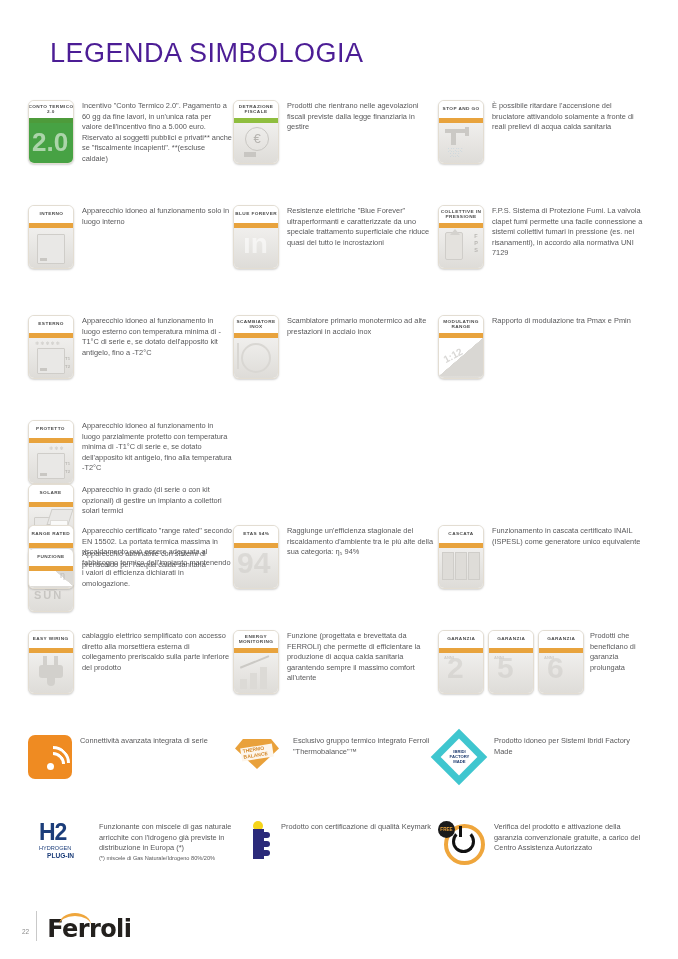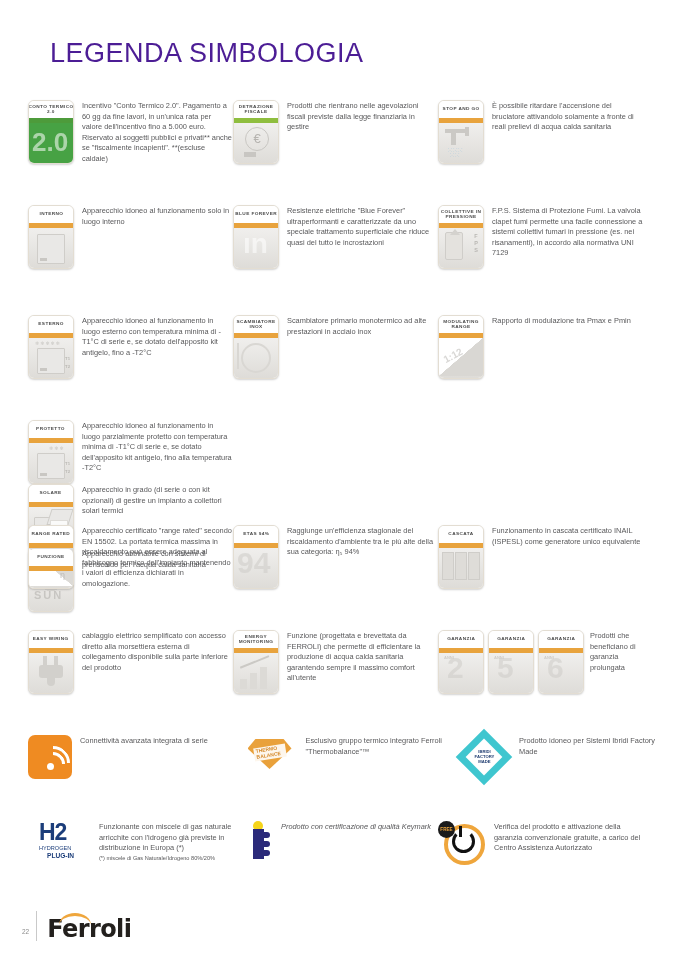--- a/index.html
+++ b/index.html
@@ -381,21 +381,21 @@
               <span>EASY WIRING</span>
             </div>
           <div class="bar"></div>
           <div class="body">
             <div style="position:absolute;left:14px;top:3px;width:4px;height:9px;background:#d2d0cc;"></div>
             <div style="position:absolute;left:25px;top:3px;width:4px;height:9px;background:#d2d0cc;"></div>
             <div style="position:absolute;left:10px;top:12px;width:24px;height:13px;background:#d2d0cc;border-radius:3px;"></div>
             <div style="position:absolute;left:18px;top:25px;width:8px;height:8px;background:#d2d0cc;border-radius:0 0 4px 4px;"></div>
           </div>
         </div>
-        <div class="txt">cablaggio elettrico semplificato con accesso diretto alla morsettiera esterna di collegamento disponibile sulla parte inferiore del prodotto</div>
+        <div class="txt">cablaggio elettrico semplificato con accesso diretto alla morsettiera esterna di collegamento preriscaldo sulla parte inferiore del prodotto</div>
       </div>
       <div class="cell w3">
         <div class="badge">
           <div class="cap">
               <span>ENERGY MONITORING</span>
             </div>
           <div class="bar"></div>
           <div class="body">
             <div style="position:absolute;left:6px;bottom:4px;width:7px;height:10px;background:#dcdad6;"></div>
             <div style="position:absolute;left:16px;bottom:4px;width:7px;height:16px;background:#dcdad6;"></div>
@@ -433,21 +433,21 @@
           <div class="bar"></div>
           <div class="body">
             <div style="position:absolute;left:5px;top:2px;font-size:4px;color:#cfcdc9;font-weight:bold;">ANNI</div>
             <div class="ghost" style="left:8px;top:-2px;font-size:30px;color:#ceccc8;">6</div>
           </div>
         </div>
         <div class="txt" style="width:54px;">Prodotti che beneficiano di garanzia prolungata</div>
       </div>
     </div>
 
-    <div class="row" style="height:86px;justify-content:space-between;">
+    <div class="row" style="height:86px;">
       <div class="cell w3">
         <div class="wifi">
           <div style="position:absolute;left:8px;top:11px;width:28px;height:28px;border:3.5px solid #fff;border-radius:50%;border-color:#fff transparent transparent transparent;transform:rotate(45deg);"></div>
           <div style="position:absolute;left:13px;top:17px;width:18px;height:18px;border:3.5px solid #fff;border-radius:50%;border-color:#fff transparent transparent transparent;transform:rotate(45deg);"></div>
           <div style="position:absolute;left:19px;top:28px;width:7px;height:7px;border-radius:50%;background:#fff;"></div>
         </div>
         <div class="txt">Connettività avanzata integrata di serie</div>
       </div>
       <div class="cell w3">
         <div class="thermo">
@@ -479,21 +479,21 @@
         <div class="h2">
           <div style="font-size:23px;font-weight:bold;color:#1b3d7a;line-height:23px;letter-spacing:-1px;">H2</div>
           <div style="font-size:5.6px;color:#1b3d7a;line-height:7px;margin-top:1px;">HYDROGEN</div>
           <div style="font-size:6.6px;font-weight:bold;color:#1b3d7a;line-height:7px;margin-left:8px;">PLUG-IN</div>
         </div>
         <div class="txt">
           <div>Funzionante con miscele di gas naturale arricchite con l'idrogeno già previste in distribuzione in Europa (*)</div>
           <div class="sub">(*) miscele di Gas Naturale/Idrogeno 80%/20%</div>
         </div>
       </div>
-      <div class="cell w3" style="padding-left:14px;font-style:italic;">
+      <div class="cell w3" style="padding-left:14px;">
         <div class="keymark">
           <div style="position:absolute;left:6px;top:0;width:10px;height:10px;border-radius:50%;background:#f5d41a;"></div>
           <div style="position:absolute;left:6px;top:8px;width:11px;height:30px;background:#2b2a7a;"></div>
           <div style="position:absolute;left:15px;top:11px;width:8px;height:6px;border-radius:0 5px 5px 0;background:#2b2a7a;"></div>
           <div style="position:absolute;left:15px;top:20px;width:8px;height:6px;border-radius:0 5px 5px 0;background:#2b2a7a;"></div>
           <div style="position:absolute;left:15px;top:29px;width:8px;height:6px;border-radius:0 5px 5px 0;background:#2b2a7a;"></div>
         </div>
         <div class="txt">Prodotto con certificazione di qualità Keymark</div>
       </div>
       <div class="cell w3">

